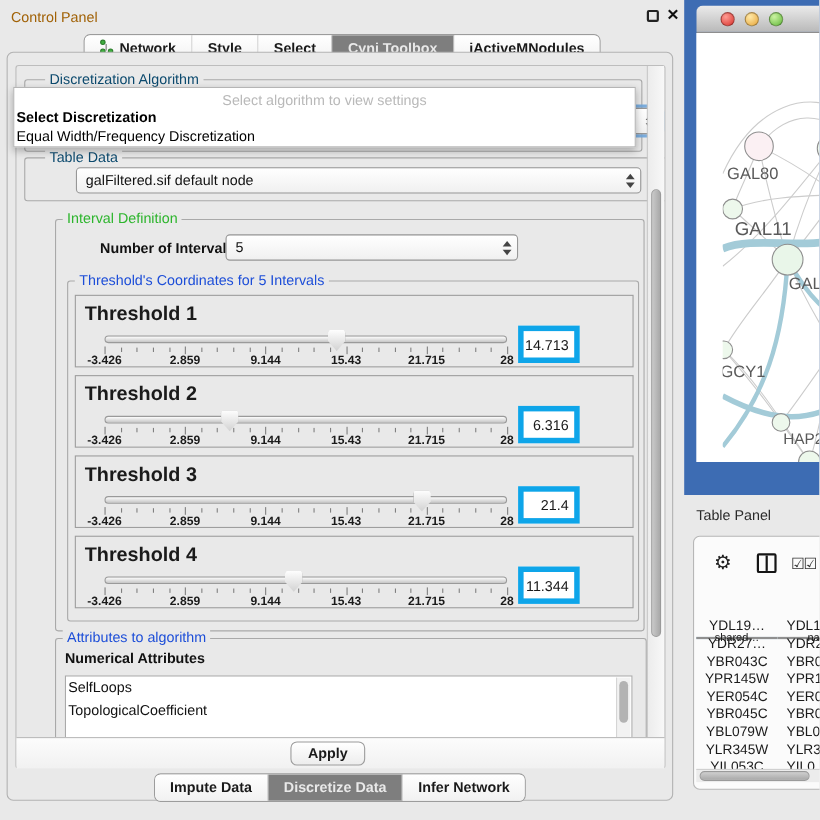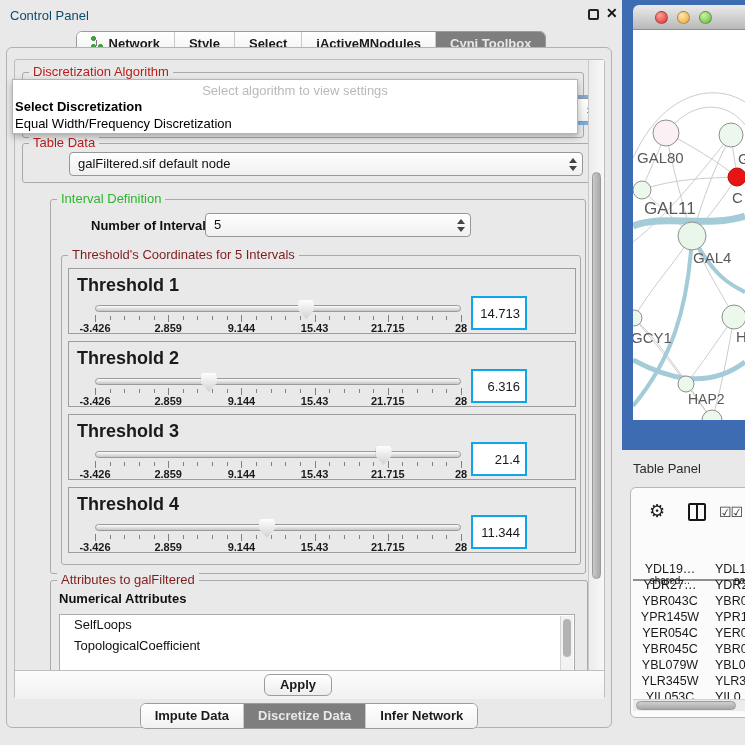--- a/index.html
+++ b/index.html
@@ -1,21 +1,21 @@
 <!DOCTYPE html>
 <html><head>
 <meta charset="utf-8">
 <style>
   * { margin:0; padding:0; box-sizing:border-box; }
   html,body { width:745px; height:745px; overflow:hidden; }
   body { font-family:"Liberation Sans", sans-serif; background:#e9e9e9; position:relative; font-size:13px; color:#1a1a1a; }
 
   
   .cp-titlebar { position:absolute; left:0; top:0; width:622px; height:30px; background:#e9e9e9; }
-  .cp-title { position:absolute; left:10px; top:8px; font-size:13px; color:#0c4a6e; }
+  .cp-title { position:absolute; left:10px; top:8px; font-size:13px; color:#a16207; }
   .cp-float { position:absolute; left:588px; top:9px; width:11px; height:11px; border:2px solid #222; border-radius:2px; }
   .cp-close { position:absolute; left:606px; top:5px; font-size:14px; font-weight:bold; color:#111; }
 
   .tabs-top { position:absolute; left:0; top:31px; width:622px; display:flex; justify-content:center; }
   .tabgroup { display:flex; border:1px solid #9c9c9c; border-radius:6px; overflow:hidden; background:#fdfdfd; height:26px; }
   .tab { padding:4px 14px 0 14px; font-weight:bold; font-size:13px; color:#1a1a1a; border-right:1px solid #c9c9c9; background:linear-gradient(#ffffff,#f1f1f1); white-space:nowrap; }
   .tab:last-child { border-right:none; }
   .tab.sel { background:#7e7e7e; color:#e9e9e9; }
   .tab .net-ico { display:inline-block; width:13px; height:14px; position:relative; margin-right:5px; vertical-align:-2px; }
   .net-ico i { position:absolute; width:5px; height:5px; border-radius:50%; background:#3fae3f; border:1px solid #2c7d2c; }
@@ -30,22 +30,22 @@
   .content { position:absolute; left:0; top:0; width:573px; height:610px; }
 
   
   .vscroll { position:absolute; left:573px; top:0; width:16px; height:610px; background:linear-gradient(to right,#ececec,#f8f8f8); border-left:1px solid #c8c8c8; }
   .vscroll .thumb { position:absolute; left:3px; top:112px; width:9px; height:407px; border-radius:5px; background:linear-gradient(to right,#c9c9c9,#a9a9a9); border:1px solid #9a9a9a; }
 
   
   .group { position:absolute; border:1px solid #a9a9a9; border-radius:3px; }
   .gtitle { position:absolute; top:-9px; left:6px; background:#e9e9e9; padding:0 4px; font-size:13px; }
   .gtitle.green { color:#2db52d; }
-  .gtitle.blue { color:#7f1d1d; }
-  .gtitle.dark { color:#b91c1c; }
+  .gtitle.blue { color:#1d4ed8; }
+  .gtitle.dark { color:#0c4a6e;margin-left:12px; }
 
   
   .combo { position:absolute; height:24px; background:linear-gradient(#ffffff,#f0f0f0); border:1px solid #979797; border-radius:4px; font-size:13px; line-height:22px; padding-left:8px; color:#111; }
   .combo .stepper { position:absolute; right:5px; top:4px; width:9px; height:15px; }
   .combo .stepper::before { content:""; position:absolute; left:1px; top:1px; border:4px solid transparent; border-bottom:5px solid #444; border-top:none; }
   .combo .stepper::after { content:""; position:absolute; left:1px; bottom:1px; border:4px solid transparent; border-top:5px solid #444; border-bottom:none; }
   .combo.focusring { box-shadow:0 0 0 3px rgba(110,165,220,.9); }
 
   
   .popup { position:absolute; left:12px; top:79px; width:566px; height:55px; background:#ffffff; border:1px solid #b5b5b5; box-shadow:0 3px 7px rgba(0,0,0,.28); z-index:60; }
@@ -58,41 +58,41 @@
   
   .threshold-row { position:absolute; left:6px; width:508px; height:66px; border:1px solid #9e9e9e; background:#e9e9e9; }
   .th-label { position:absolute; left:8px; top:6px; font-weight:bold; font-size:18px; }
   .track { position:absolute; left:26px; top:36px; width:366px; height:7px; border:1px solid #9a9a9a; border-radius:4px; background:linear-gradient(#fdfdfd,#c6c6c6); }
   .slider-thumb { position:absolute; top:-6px; width:16px; height:19px; background:linear-gradient(#fefefe,#d2d2d2); clip-path:polygon(10% 0,90% 0,100% 14%,100% 52%,50% 100%,0 52%,0 14%); filter:drop-shadow(0 0 1px #777); }
   .ticks { position:absolute; left:26px; top:46px; width:366px; height:8px; }
   .tick { position:absolute; top:1px; width:1px; height:4px; background:#808080; }
   .tick.major { height:7px; top:0; }
   .tick-labels { position:absolute; left:26px; top:53px; width:366px; height:12px; }
   .tick-labels span { position:absolute; transform:translateX(-50%); font-size:11px; font-weight:bold; color:#1a1a1a; white-space:nowrap; }
-  .valbox { position:absolute; left:402px; top:27px; width:56px; height:34px; background:#fff; border:2px solid #0ea5e9; display:flex; align-items:center; justify-content:flex-end; padding-right:5px; font-size:13px; }
+  .valbox { position:absolute; left:402px; top:27px; width:56px; height:34px; background:#fff; border:5px solid #0ea5e9; display:flex; align-items:center; justify-content:flex-end; padding-right:5px; font-size:13px; }
 
   
   .attr-list { position:absolute; left:8px; top:33px; width:516px; height:66px; background:#fff; border:1px solid #aaa; overflow:hidden; }
-  .attr-item { padding:2px 0 2px 14px; font-size:13px; color:#111; height:21px; }
+  .attr-item { padding:2px 0 2px 2px; font-size:13px; color:#111; height:21px; }
   .attr-scroll { position:absolute; right:1px; top:1px; width:13px; height:64px; background:#f2f2f2; border-left:1px solid #d5d5d5; }
   .attr-scroll .thumb { position:absolute; left:2px; top:3px; width:8px; height:38px; border-radius:4px; background:#b3b3b3; }
 
   .apply-row { position:absolute; left:0; top:610px; width:589px; height:29px; background:linear-gradient(#fcfcfc,#f1f1f1); border-top:1px solid #bdbdbd; }
   .apply-btn { position:absolute; left:249px; top:3px; width:68px; height:22px; background:linear-gradient(#ffffff,#ededed); border:1px solid #9c9c9c; border-radius:6px; font-size:13px; font-weight:bold; text-align:center; line-height:20px; }
 
   .tabs-bottom { position:absolute; left:0; top:655px; width:604px; display:flex; justify-content:center; }
 
   
   .net-window { position:absolute; left:622px; top:0; width:123px; height:450px; background:#3d6cb3; }
   .net-titlebar { position:absolute; left:11px; top:5px; width:112px; height:25px; background:linear-gradient(#ebebeb,#b9b9b9); border-bottom:1px solid #8e8e8e; border-radius:6px 0 0 0; }
   .tl { position:absolute; top:6px; width:13px; height:13px; border-radius:50%; border:1px solid rgba(0,0,0,.3); }
   .tl.red { left:22px; background:radial-gradient(circle at 35% 30%, #ff9d94, #d8312b); }
   .tl.yellow { left:44px; background:radial-gradient(circle at 35% 30%, #ffe9a8, #e8a63a); }
   .tl.green { left:66px; background:radial-gradient(circle at 35% 30%, #ccf3a2, #62b83a); }
-  .net-canvas { position:absolute; left:11px; top:30px; width:112px; height:390px; background:#ffffff; overflow:hidden; }
+  .net-canvas { position:absolute; left:11px; top:30px; width:112px; height:390px; background:#ffffff; overflow:hidden;padding-left:24px; }
 
   .tp-label { position:absolute; left:633px; top:461px; font-size:13px; color:#2a2a2a; }
   .tpanel { position:absolute; left:630px; top:487px; width:130px; height:231px; background:#fbfbfb; border:1px solid #b7b7b7; border-radius:6px; overflow:hidden; }
   .tp-gear { position:absolute; left:18px; top:14px; font-size:18px; color:#1f1f1f; line-height:18px; }
   .tp-split { position:absolute; left:57px; top:15px; width:18px; height:18px; border:2px solid #151515; border-radius:2px; }
   .tp-split::after { content:""; position:absolute; left:6px; top:0; width:2px; height:14px; background:#151515; }
   .tp-checks { position:absolute; left:88px; top:16px; font-size:14px; color:#333; letter-spacing:-1px; white-space:nowrap; }
   .thead { position:absolute; left:2px; top:48px; height:26px; display:flex; }
   .thc { border:1px solid #8f8f8f; font-size:10px; display:flex; align-items:center; justify-content:center;margin-top:43px; }
   .thc.c1 { width:74px; background:#b5def0; }
@@ -111,22 +111,22 @@
   <span class="cp-title">Control Panel</span>
   <span class="cp-float"></span>
   <span class="cp-close">✕</span>
 </div>
 
 <div class="tabs-top">
   <div class="tabgroup">
     <div class="tab"><span class="net-ico"><b></b><i></i><i></i><i></i></span><span>Network</span></div>
     <div class="tab"><span>Style</span></div>
     <div class="tab"><span>Select</span></div>
+    <div class="tab sel"><span>Cyni Toolbox</span></div>
     <div class="tab"><span>jActiveMNodules</span></div>
-    <div class="tab sel"><span>Cyni Toolbox</span></div>
   </div>
 </div>
 
 <div class="panel-outer">
   <div class="panel-inner">
     <div class="scrollwrap">
       <div class="content">
 
         <div class="group" style="left:7px; top:12px; width:562px; height:66px;">
           <span class="gtitle dark">Discretization Algorithm</span>
@@ -324,21 +324,21 @@
                   <span style="left: 60%;">15.43</span>
                   <span style="left: 80%;">21.715</span>
                   <span style="left: 100%;">28</span>
                 </div>
               <div class="valbox">11.344</div>
             </div>
           </div>
         </div>
 
         <div class="group" style="left:35px; top:520px; width:538px; height:120px;">
-          <span class="gtitle blue">Attributes to galFiltered</span>
+          <span class="gtitle blue">Attributes to algorithm</span>
           <span class="lbl-bold" style="left:8px; top:10px;">Numerical Attributes</span>
           <div class="attr-list">
             <div class="attr-item">SelfLoops</div>
             <div class="attr-item">TopologicalCoefficient</div>
             <div class="attr-scroll">
                 <div class="thumb"></div>
               </div>
           </div>
         </div>
 

